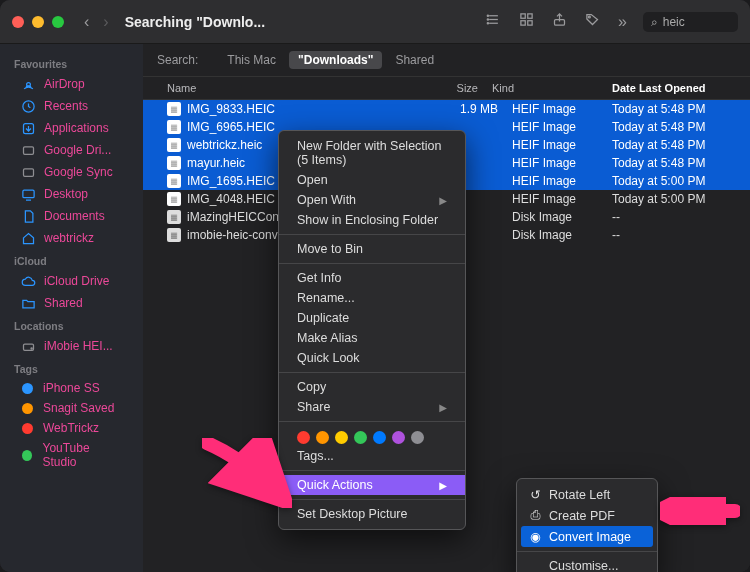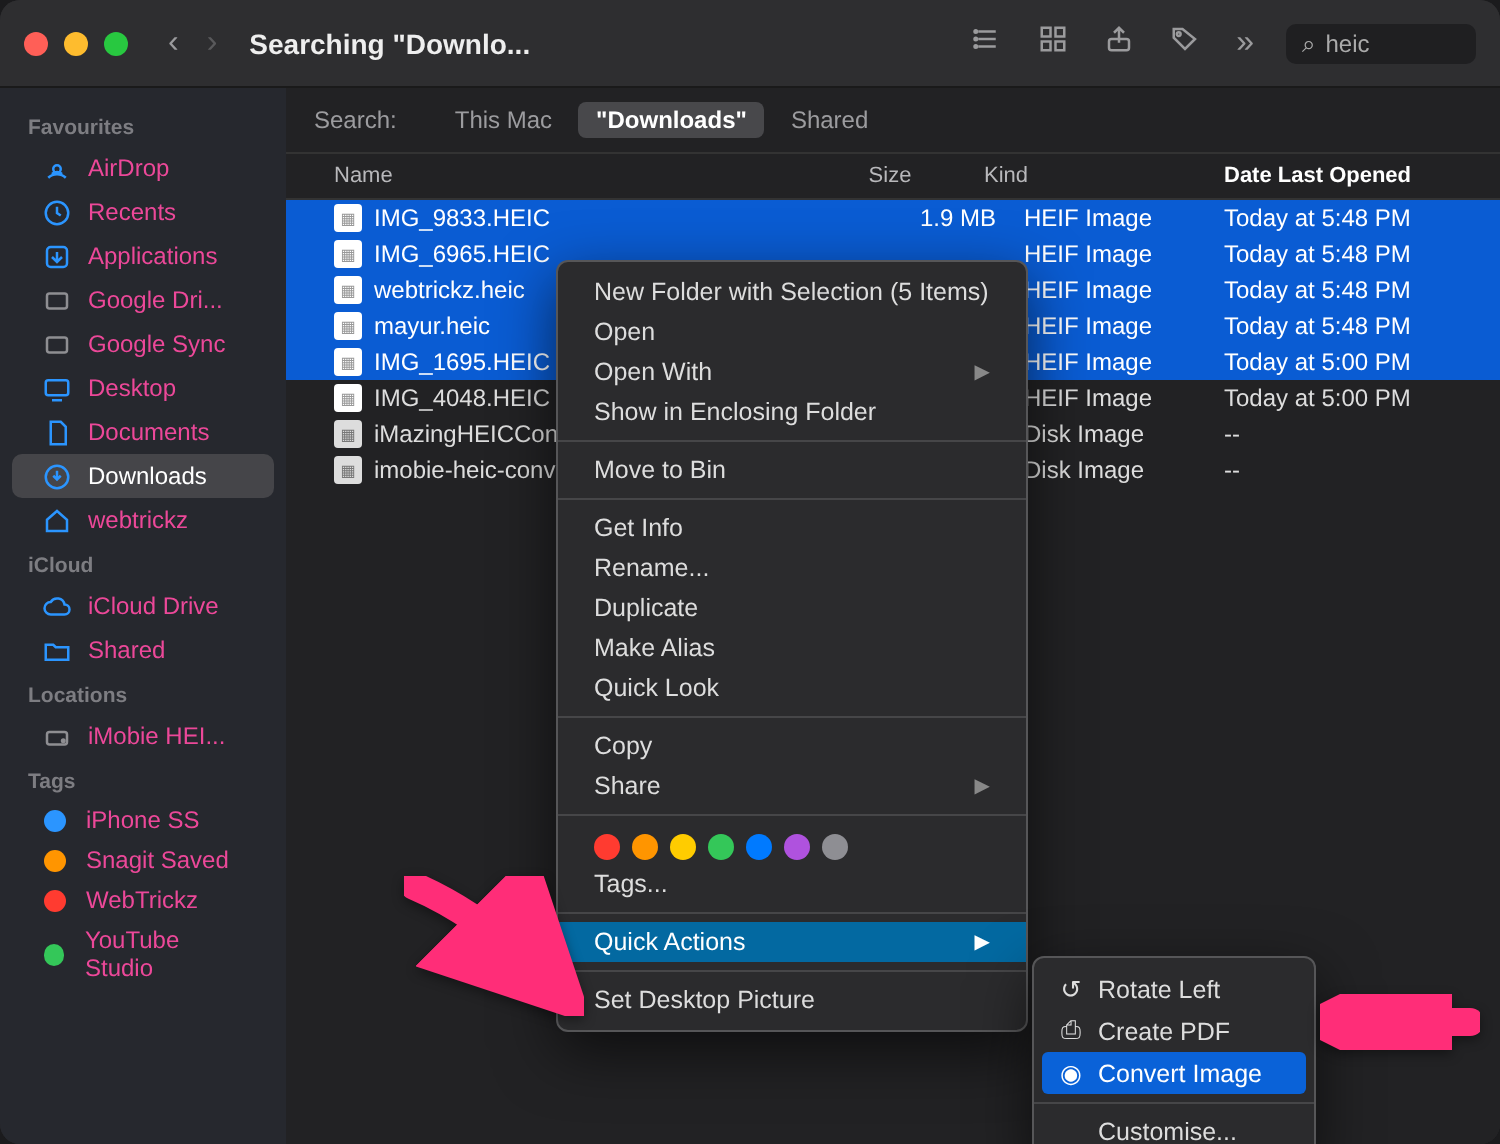--- a/index.html
+++ b/index.html
@@ -22,38 +22,38 @@
 .sb-item.sel { background: #454549; color: #fff; }
 .sb-ic { width: 16px; height: 16px; display: flex; align-items: center; justify-content: center; color: #2b95ff; }
 .sb-ic.gray { color: #8e8e92; }
 .tagdot { width: 11px; height: 11px; border-radius: 50%; margin: 0 2px; }
 .main { flex: 1; display: flex; flex-direction: column; background: #222224; position: relative; }
 .scopebar { display: flex; align-items: center; gap: 4px; padding: 7px 14px; font-size: 12px; color: #9c9c9f; border-bottom: 1px solid #333; }
 .scope { padding: 2px 9px; border-radius: 4px; }
 .scope.sel { background: #48484b; color: #fff; font-weight: 600; }
 .listhdr { display: flex; padding: 5px 14px; font-size: 11px; color: #b8b8bb; border-bottom: 1px solid #333; }
 .col-name { flex: 1; padding-left: 10px; }
-.col-size { width: 80px; text-align: center; padding-right: 14px; }
+.col-size { width: 80px; text-align: right; padding-right: 14px; }
 .col-kind { width: 120px; }
 .col-date { width: 124px; font-weight: 600; color: #fff; }
 .rows { flex: 1; overflow-y: auto; }
 .row { display: flex; padding: 2px 14px; font-size: 12px; align-items: center; position: relative; }
 .row.sel { background: #0a5cd3; color: #fff; }
 .rn { flex: 1; display: flex; align-items: center; gap: 6px; padding-left: 10px; }
 .ric { width: 14px; height: 14px; background: #555; border-radius: 2px; flex-shrink: 0; display: flex; align-items: center; justify-content: center; font-size: 8px; }
 .ric.h { background: #fff; color: #999; }
 .ric.d { background: #ddd; color: #777; }
 .rs { width: 80px; text-align: right; padding-right: 14px; }
 .rk { width: 100px; }
 .rd { width: 124px; }
 .ctx { position: absolute; background: #2b2b2d; border: 1px solid #565658; border-radius: 6px; box-shadow: 0 10px 30px rgba(0,0,0,.6); font-size: 12.5px; padding: 5px 0; color: #ddd; }
-.ctx1 { left: 278px; top: 130px; width: 236px; }
+.ctx1 { left: 278px; top: 130px; width: 188px; }
 .ctx2 { left: 516px; top: 478px; width: 142px; }
 .mi { padding: 3px 18px; display: flex; align-items: center; justify-content: space-between; cursor: default; }
-.mi.hl { background: #0369a1; color: #fff; }
+.mi.hl { background: #8b5cf6; color: #fff; }
 .mi .arr { color: #888; font-size: 10px; }
 .mi.hl .arr { color: #fff; }
 .sep { height: 1px; background: #464648; margin: 4px 0; }
 .tagrow { display: flex; gap: 6px; padding: 5px 18px 2px; }
 .td { width: 13px; height: 13px; border-radius: 50%; }
 .mi2 { padding: 3px 12px; display: flex; align-items: center; gap: 7px; }
 .mi2.hl { background: #0a62d8; color: #fff; border-radius: 3px; margin: 0 4px; padding: 3px 8px; }
 .mic { width: 13px; display: inline-flex; justify-content: center; }
 .arrow { position: absolute; }
 .arrow svg { filter: drop-shadow(0 2px 3px rgba(0,0,0,.4)); }
@@ -161,29 +161,20 @@
           <span>Desktop</span>
         </div>
         <div class="sb-item">
           <span class="sb-ic">
             <svg class="sv" viewBox="0 0 24 24" fill="none" stroke="currentColor" stroke-width="2">
               <path d="M7 3h8l4 4v14H7z"></path>
             </svg>
           </span>
           <span>Documents</span>
         </div>
-        <div class="sb-item sel">
-          <span class="sb-ic">
-            <svg class="sv" viewBox="0 0 24 24" fill="none" stroke="currentColor" stroke-width="2">
-              <circle cx="12" cy="12" r="9"></circle>
-              <path d="M12 7v7M9 11l3 3 3-3"></path>
-            </svg>
-          </span>
-          <span>Downloads</span>
-        </div>
         <div class="sb-item">
           <span class="sb-ic">
             <svg class="sv" viewBox="0 0 24 24" fill="none" stroke="currentColor" stroke-width="2">
               <path d="M4 11l8-7 8 7v9H4z"></path>
             </svg>
           </span>
           <span>webtrickz</span>
         </div>
         <div class="sb-h">iCloud</div>
         <div class="sb-item">

